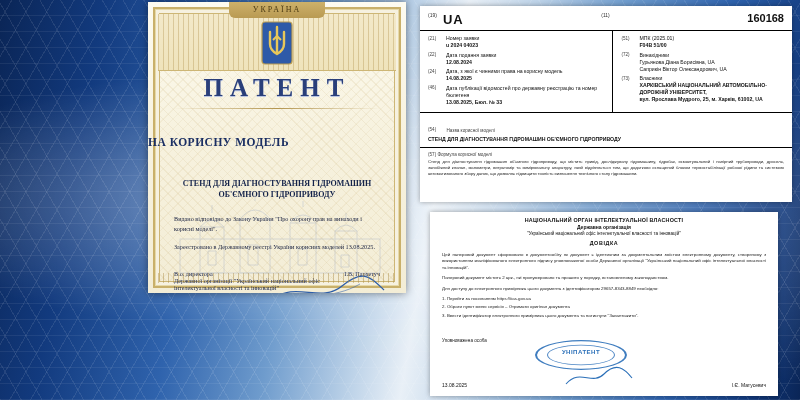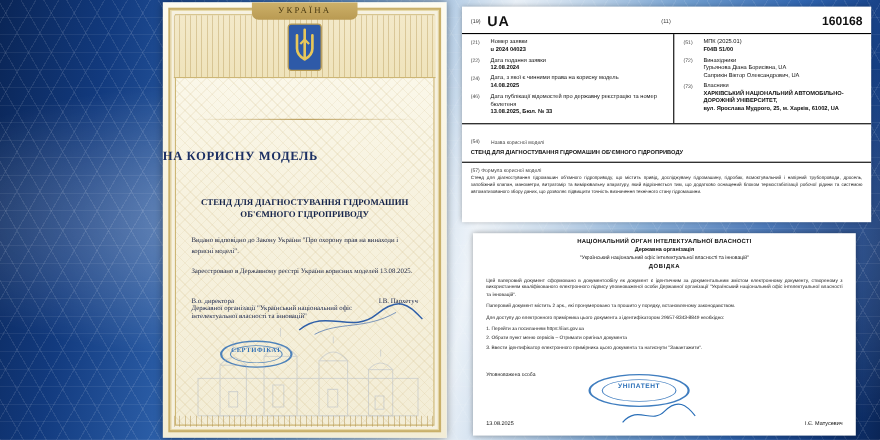--- a/index.html
+++ b/index.html
@@ -48,21 +48,21 @@
   .left-strip .l2{font-size:7.5px;letter-spacing:.2px;white-space:nowrap;font-family:"Liberation Sans",sans-serif;}
   .year{
     position:absolute;left:8px;bottom:10px;
     font-family:"Liberation Sans",sans-serif;
     font-size:17px;line-height:16px;font-weight:700;color:#ffffff;
     text-align:left;
   }
 
   
   .cert{
-    position:absolute;left:148px;top:2px;width:258px;height:396px;
+    position:absolute;left:148px;top:2px;width:258px;height:291px;
     background:linear-gradient(180deg,#fdfbf0 0%,#f7f2df 45%,#f3edd6 100%);
     box-shadow:0 0 8px rgba(0,0,0,.45);
     overflow:hidden;
   }
   .cert .frame{
     position:absolute;inset:5px;
     border:2px solid #c9b06a;
     box-shadow:inset 0 0 0 1px #e6d9a8, inset 0 0 0 4px #f6f1e0, inset 0 0 0 5px #cdb675;
   }
   .cert .guilloche{
@@ -154,21 +154,21 @@
   
   .biblio{
     position:absolute;left:420px;top:6px;width:372px;height:196px;
     background:#ffffff;
     box-shadow:0 0 5px rgba(0,0,0,.35);
     font-family:"Liberation Sans",sans-serif;
     color:#111;
     overflow:hidden;
   }
   .biblio .hdr{
-    display:flex;align-items:center;gap:6px;
+    display:flex;align-items:flex-start;gap:6px;
     padding:6px 8px 3px 8px;border-bottom:1px solid #000;
   }
   .biblio .hdr .code{font-size:5px;color:#333;}
   .biblio .hdr .ua{font-size:13px;font-weight:700;letter-spacing:1px;}
   .biblio .hdr .num{font-size:11px;font-weight:700;margin-left:auto;}
   .biblio .hdr .numcode{font-size:5px;color:#333;margin-left:auto;}
   .cols{display:flex;border-bottom:1px solid #000;}
   .col{padding:4px 8px;box-sizing:border-box;}
   .col.left{width:52%;border-right:1px solid #000;}
   .col.right{width:48%;}
@@ -229,20 +229,21 @@
 
     <div class="topband"></div>
     <div class="ua-tab">УКРАЇНА</div>
 
     <svg class="emblem" viewBox="0 0 34 46">
       <rect x="2" y="2" width="30" height="42" rx="3" fill="#2e5aa8" stroke="#b79a52" stroke-width="1.2"></rect>
       <path d="M17 7 L17 34 M10 12 L10 24 Q10 30 17 34 M24 12 L24 24 Q24 30 17 34" stroke="#e8c75a" stroke-width="2.4" fill="none" stroke-linecap="round"></path>
       <path d="M17 16 L13 20 M17 16 L21 20" stroke="#e8c75a" stroke-width="2" fill="none"></path>
     </svg>
 
+    <div class="title-patent">ПАТЕНТ</div>
     <div class="sep-line"></div>
     <div class="sub-model">НА КОРИСНУ МОДЕЛЬ</div>
     <div class="cert-name">СТЕНД ДЛЯ ДІАГНОСТУВАННЯ ГІДРОМАШИН ОБ'ЄМНОГО ГІДРОПРИВОДУ</div>
 
     <div class="cert-body">
       <p>Видано відповідно до Закону України "Про охорону прав на винаходи і корисні моделі".</p>
       <p>Зареєстровано в Державному реєстрі України корисних моделей 13.08.2025.</p>
     </div>
 
     <div class="sig-row">

